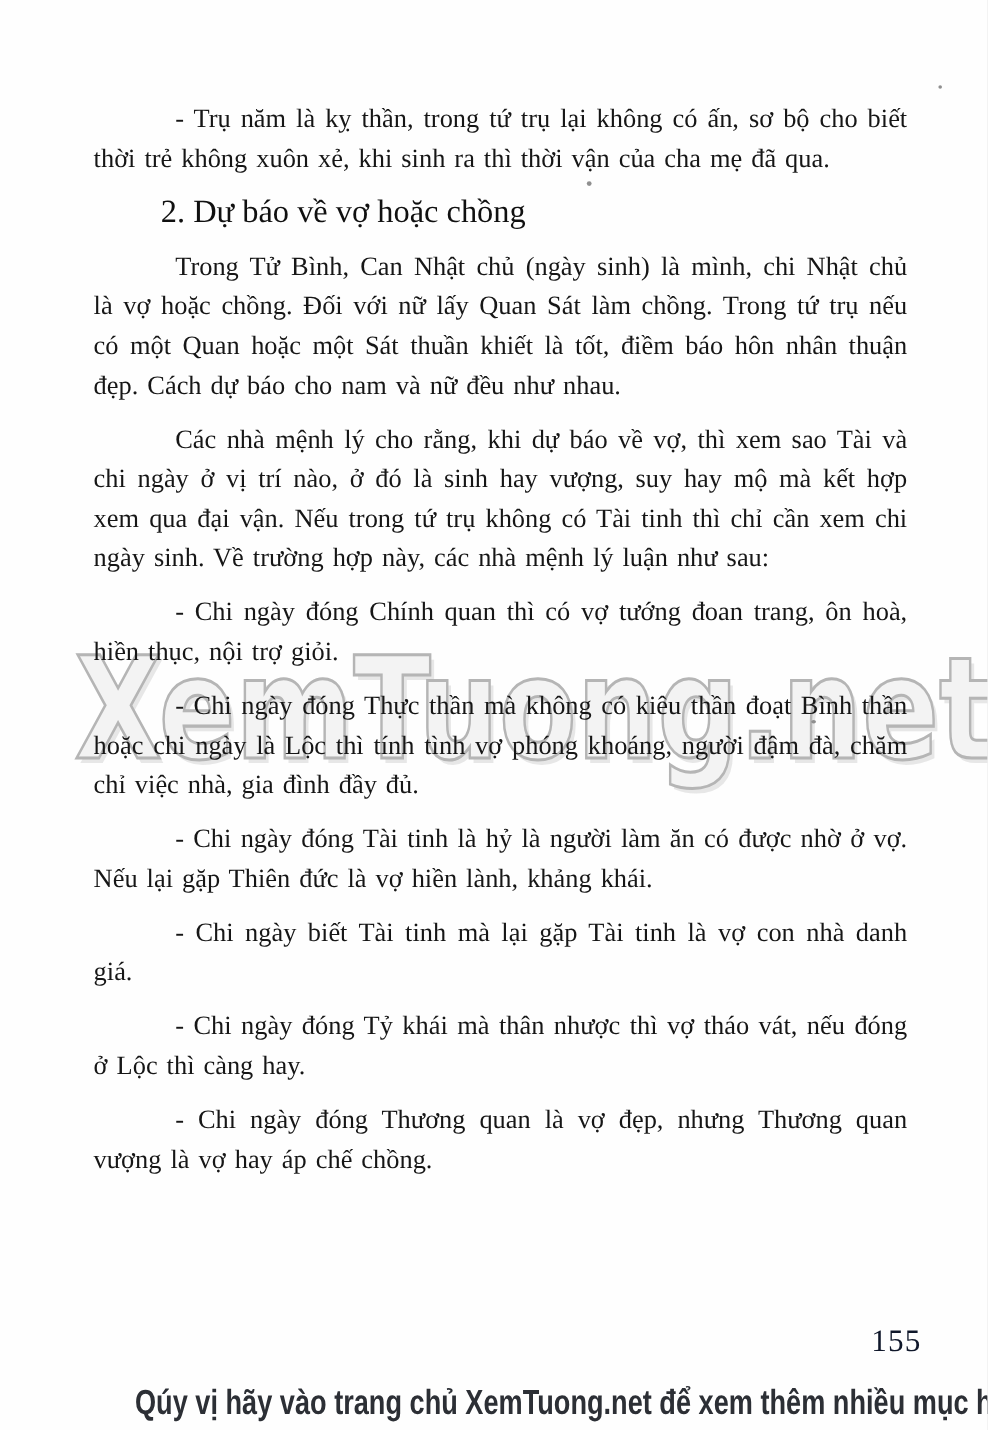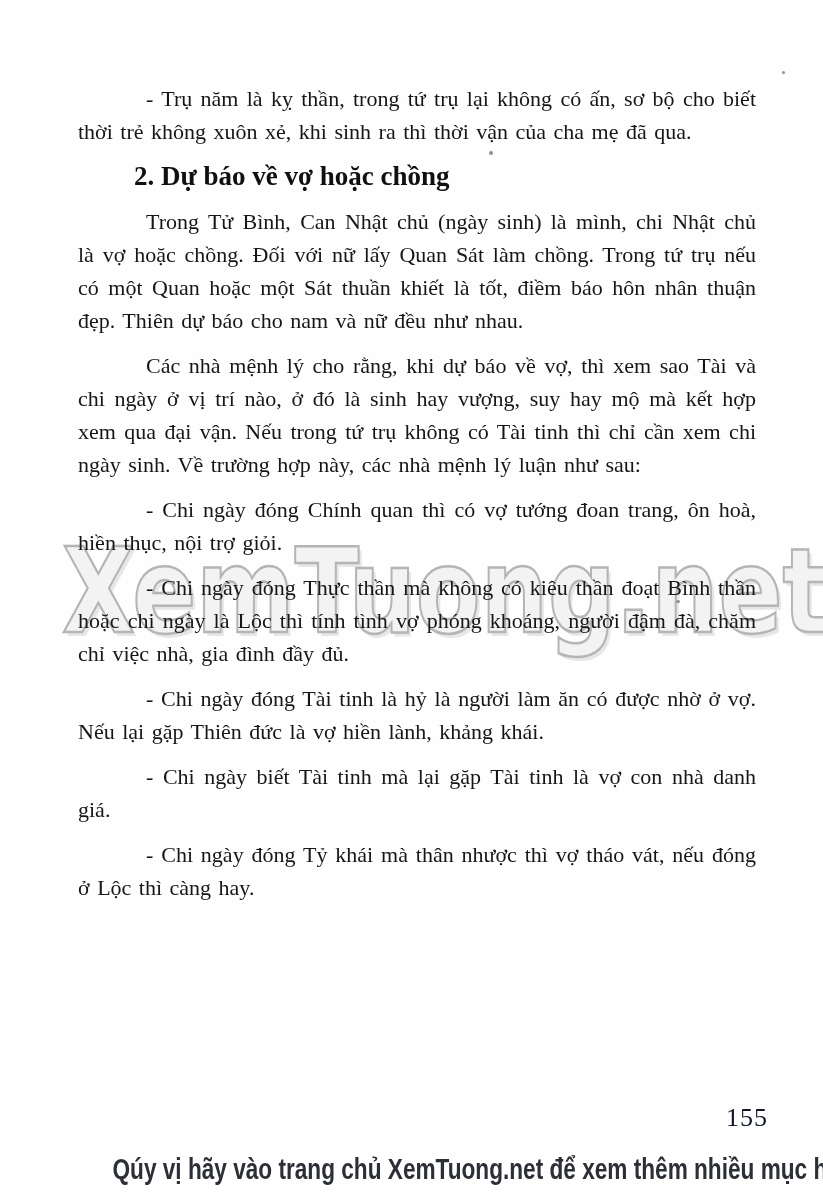--- a/index.html
+++ b/index.html
@@ -51,21 +51,21 @@
     line-height: 33px;
     text-align: justify;
     text-indent: 68px;
     word-spacing: 2px;
   }
   .heading {
     margin: 7px 0 8px 0;
     padding-left: 68px;
     font-size: 27px;
     line-height: 33px;
-    font-weight: bold;
+    font-weight: normal;
     color: #101010;
   }
 
   .pageno {
     position: absolute;
     top: 1103px;
     right: 55px;
     z-index: 1;
     font-size: 26px;
     letter-spacing: 1px;
@@ -108,27 +108,28 @@
 
 <div class="page">
 
   <div class="watermark">XemTuong.net</div>
 
   <main class="content">
     <p class="para">- Trụ năm là kỵ thần, trong tứ trụ lại không có ấn, sơ bộ cho biết thời trẻ không xuôn xẻ, khi sinh ra thì thời vận của cha mẹ đã qua.</p>
 
     <h2 class="heading">2. Dự báo về vợ hoặc chồng</h2>
 
-    <p class="para">Trong Tử Bình, Can Nhật chủ (ngày sinh) là mình, chi Nhật chủ là vợ hoặc chồng. Đối với nữ lấy Quan Sát làm chồng. Trong tứ trụ nếu có một Quan hoặc một Sát thuần khiết là tốt, điềm báo hôn nhân thuận đẹp. Thiên dự báo cho nam và nữ đều như nhau.</p>
+    <p class="para">Trong Tử Bình, Can Nhật chủ (ngày sinh) là mình, chi Nhật chủ là vợ hoặc chồng. Đối với nữ lấy Quan Sát làm chồng. Trong tứ trụ nếu có một Quan hoặc một Sát thuần khiết là tốt, điềm báo hôn nhân thuận đẹp. Cách dự báo cho nam và nữ đều như nhau.</p>
     <p class="para">Các nhà mệnh lý cho rằng, khi dự báo về vợ, thì xem sao Tài và chi ngày ở vị trí nào, ở đó là sinh hay vượng, suy hay mộ mà kết hợp xem qua đại vận. Nếu trong tứ trụ không có Tài tinh thì chỉ cần xem chi ngày sinh. Về trường hợp này, các nhà mệnh lý luận như sau:</p>
     <p class="para">- Chi ngày đóng Chính quan thì có vợ tướng đoan trang, ôn hoà, hiền thục, nội trợ giỏi.</p>
     <p class="para">- Chi ngày đóng Thực thần mà không có kiêu thần đoạt Bình thần hoặc chi ngày là Lộc thì tính tình vợ phóng khoáng, người đậm đà, chăm chỉ việc nhà, gia đình đầy đủ.</p>
     <p class="para">- Chi ngày đóng Tài tinh là hỷ là người làm ăn có được nhờ ở vợ. Nếu lại gặp Thiên đức là vợ hiền lành, khảng khái.</p>
     <p class="para">- Chi ngày biết Tài tinh mà lại gặp Tài tinh là vợ con nhà danh giá.</p>
     <p class="para">- Chi ngày đóng Tỷ khái mà thân nhược thì vợ tháo vát, nếu đóng ở Lộc thì càng hay.</p>
+    <p class="para">- Chi ngày đóng Thương quan là vợ đẹp, nhưng Thương quan vượng là vợ hay áp chế chồng.</p>
   </main>
 
   <div class="pageno">155</div>
 
   <div class="footer">
     <span class="footer-inner">Qúy vị hãy vào trang chủ XemTuong.net để xem thêm nhiều mục hay khác</span>
   </div>
 
   <i class="speck s1"></i>
   <i class="speck s2"></i>

